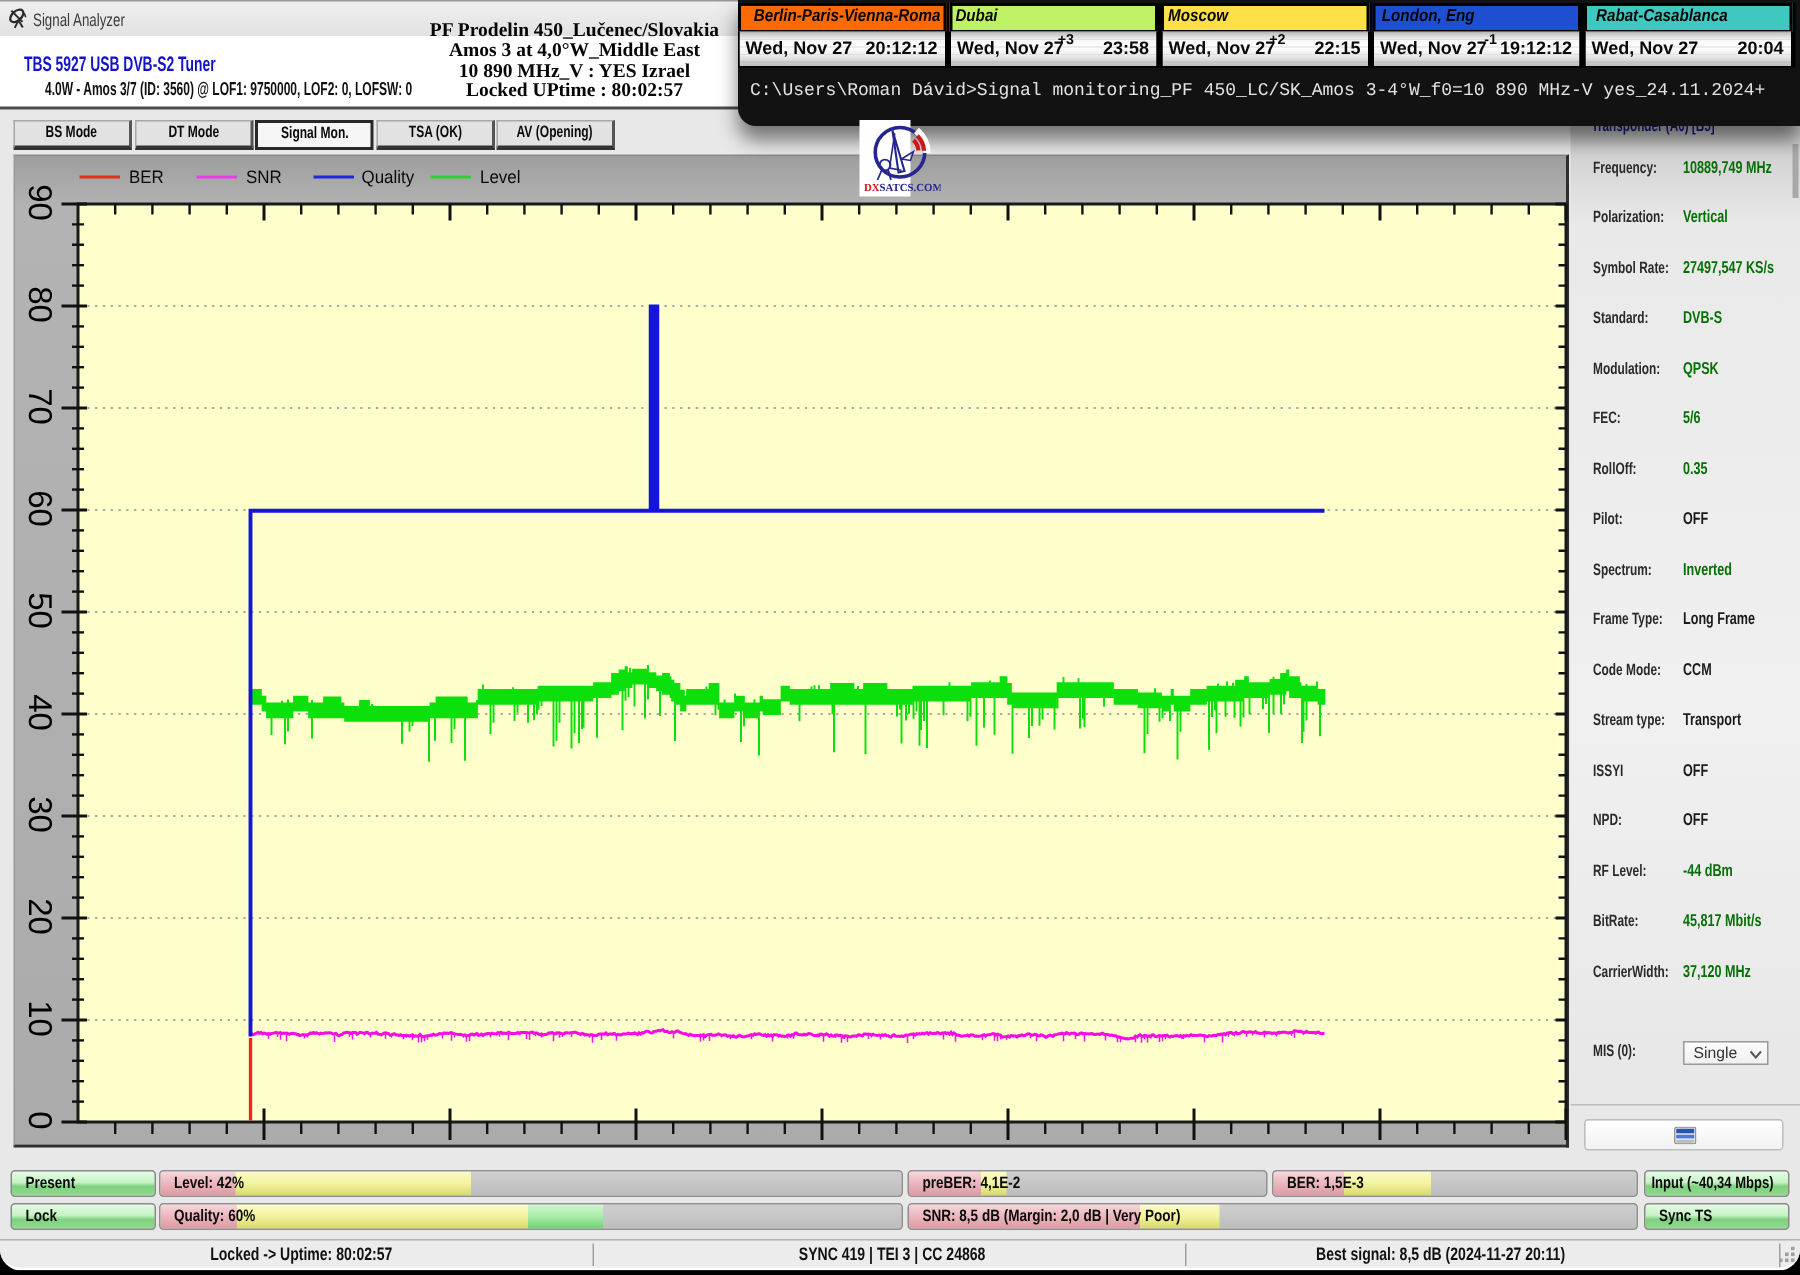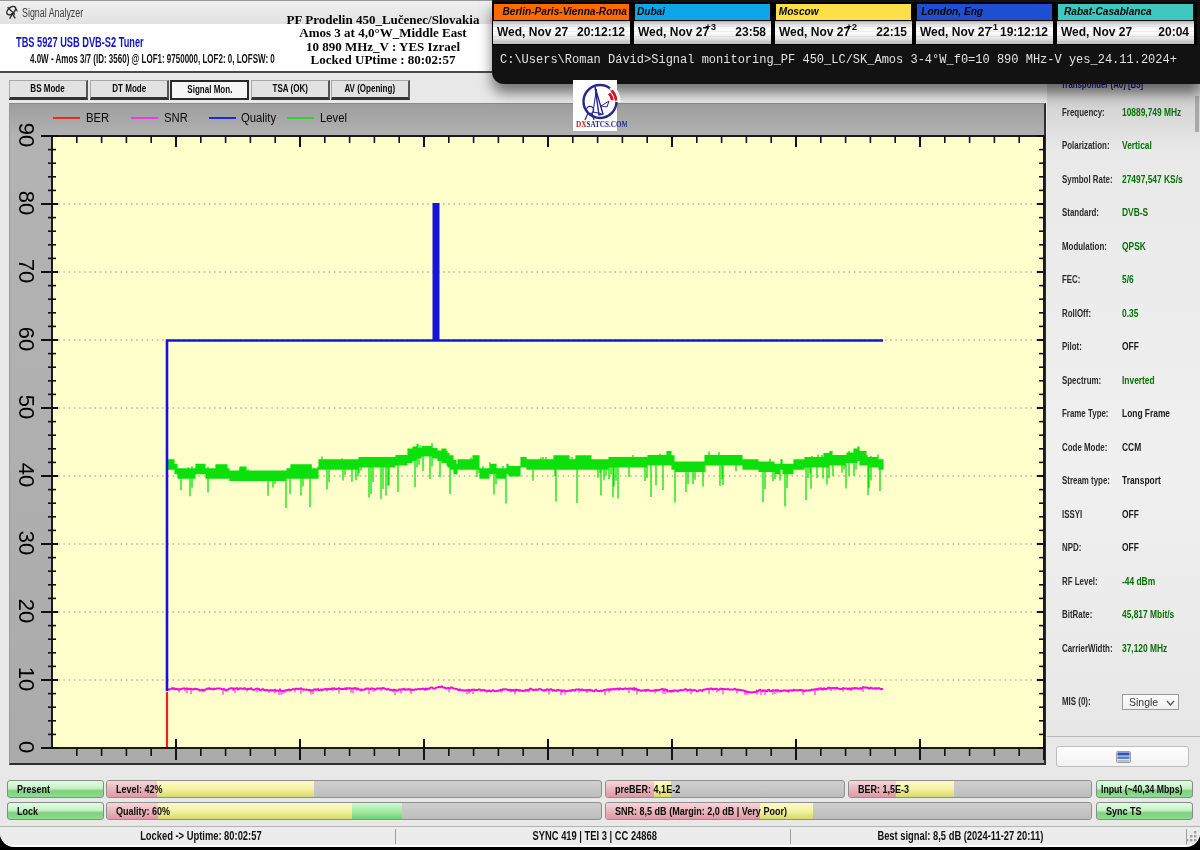--- a/index.html
+++ b/index.html
@@ -20,21 +20,21 @@
 .cdate .t{position:absolute;right:5px}
 .cdate .off{position:absolute;right:55px;top:1px;font-size:9.5px;line-height:10px}
 #ctext{position:absolute;left:8px;top:53px;font-family:"Liberation Mono",monospace;font-size:12px;color:#e2e2e2;white-space:pre;z-index:5}
 .tab{position:absolute;top:80px;width:79px;height:20px;background:#e2e2e2;border:1px solid #a8a8a8;border-right:2px solid #555;border-bottom:3px solid #333;font-weight:bold;font-size:11px;text-align:center;line-height:15px;color:#0a0a0a}
 .tab.active{background:#f5f5f5;border:2px solid #282828}
 .tab .qc{transform:scaleX(.73)}
 #chart{position:absolute;left:9px;top:103px;width:1037px;height:662px;background:linear-gradient(#9e9e9e,#b3b3b3 34px,#b0b0b0 300px,#ababab);border-right:2px solid #2e2e2e;border-bottom:2px solid #2e2e2e;border-top:1px solid #8a8a8a;border-left:1px solid #9a9a9a}
 .ylab{position:absolute;left:6px;width:40px;height:42px;text-align:center;transform:rotate(90deg);font-size:22px;color:#000;line-height:42px;z-index:3}
 .leg{position:absolute;top:117px;height:2.4px;width:27px;z-index:3}
 .legt{position:absolute;top:111px;font-size:12px;color:#0a0a0a;z-index:3;transform-origin:0 50%;transform:scaleX(.94);white-space:nowrap}
-#logo{position:absolute;left:573px;top:80px;width:44px;height:51px;background:#fff;z-index:6}
+#logo{position:absolute;left:573px;top:80px;width:34px;height:51px;background:#fff;z-index:6}
 #rpanel{position:absolute;left:1047px;top:84px;width:153px;height:653px;background:linear-gradient(#c9c9c9,#e9e9e9 10%,#f0f0f0 60%,#e7e7e7);border-bottom:1px solid #bbb;z-index:2}
 .ptitle{position:absolute;left:14px;top:-6px;font-size:11.5px;font-weight:bold;color:#1a1a8c;white-space:nowrap;transform-origin:0 50%;transform:scaleX(.68)}
 .plab{position:absolute;left:15px;font-size:11px;font-weight:bold;color:#2a2a2a;white-space:nowrap}
 .pval{position:absolute;left:75px;font-size:11.5px;font-weight:bold;white-space:nowrap}
 .vg{color:#067006}.vk{color:#1a1a1a}
 #mis{position:absolute;left:75px;top:610px;width:57px;height:16px;background:linear-gradient(#fcfcfc,#f0f0f0);border:1px solid #9a9a9a;font-size:10.5px;color:#333;line-height:14px;padding-left:6px}
 #mis svg{position:absolute;right:3px;top:4px}
 #panelbtn{position:absolute;left:1056px;top:746px;width:133px;height:21px;background:linear-gradient(#fff,#f1f1f1);border:1px solid #bdbdbd;border-radius:3px;z-index:2}
 .gbox{position:absolute;height:18px;background:linear-gradient(#e4fbe4,#c6f3c6 45%,#7fd07f 62%,#8fdd8f);border:1px solid #8a8a8a;border-radius:3px;font-weight:bold;font-size:11px;color:#0a0a0a;line-height:16.5px;padding-left:9px}
 .gbox .q{transform:scaleX(.82)}
@@ -68,21 +68,21 @@
 <div id="serif">PF Prodelin 450_Lučenec/Slovakia<br>Amos 3 at 4,0°W_Middle East<br>10 890 MHz_V : YES Izrael<br>Locked UPtime : 80:02:57</div>
 <div id="console">
 <div class="ccol" style="left:0.0px">
         <div class="chead" style="background:#ff6a00"><span class="qc" style="transform:scaleX(.88)">Berlin-Paris-Vienna-Roma</span></div>
         <div class="cdate">
           <span class="d">Wed, Nov 27</span>
           <span class="t">20:12:12</span>
         </div>
       </div>
       <div class="ccol" style="left:141.0px">
-        <div class="chead" style="background:#0ea5e9"><span class="qc" style="transform:scaleX(.88)">Dubai</span></div>
+        <div class="chead" style="background:#bef264"><span class="qc" style="transform:scaleX(.88)">Dubai</span></div>
         <div class="cdate">
           <span class="d">Wed, Nov 27</span>
           <span class="off">+3</span>
           <span class="t">23:58</span>
         </div>
       </div>
       <div class="ccol" style="left:282.0px">
         <div class="chead" style="background:#fde047"><span class="qc" style="transform:scaleX(.88)">Moscow</span></div>
         <div class="cdate">
           <span class="d">Wed, Nov 27</span>

